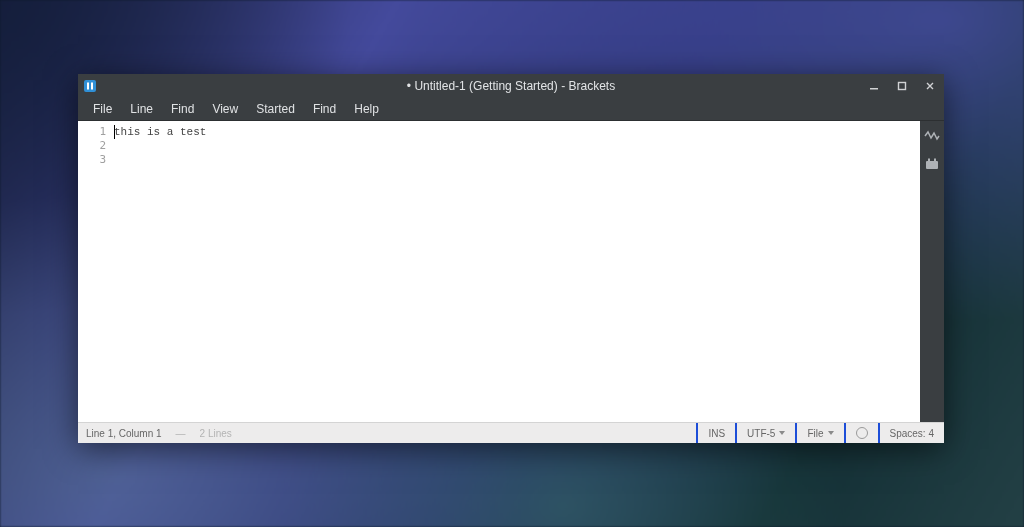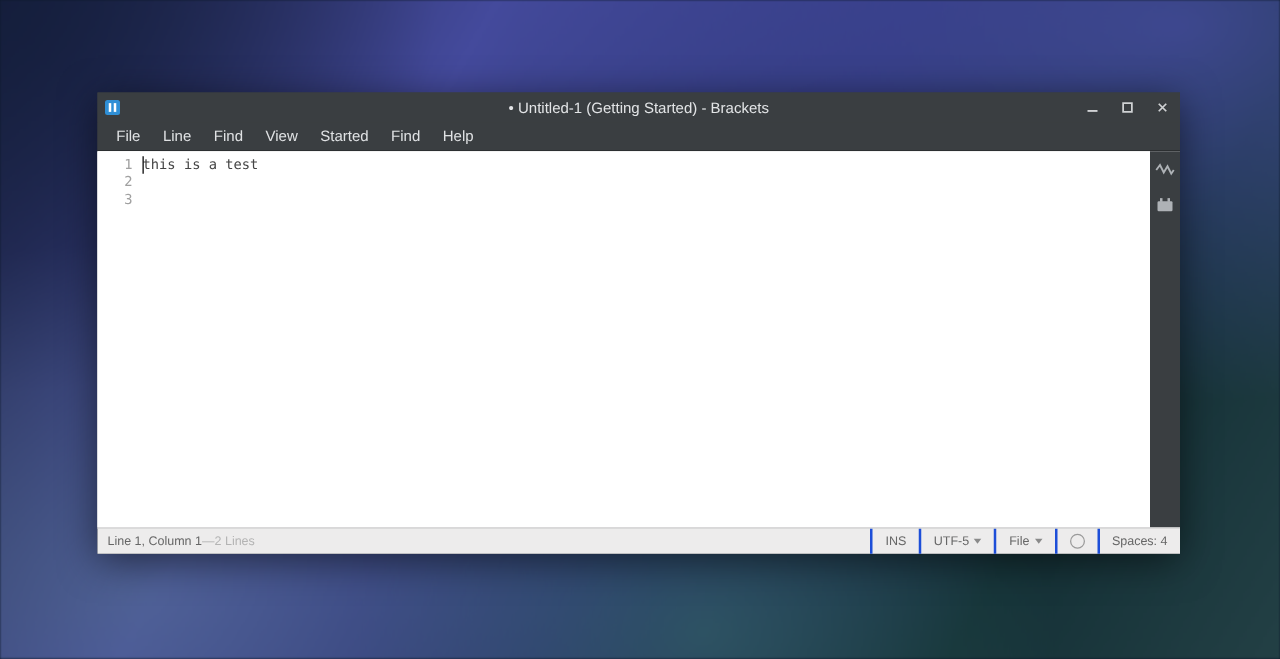--- a/index.html
+++ b/index.html
@@ -120,20 +120,21 @@
     color: #a0a0a0;
     text-align: right;
     padding: 4px 6px 0 0;
     flex-shrink: 0;
   }
   .code-lines {
     flex: 1;
     padding: 4px 0 12px 2px;
     color: #444;
     position: relative;
+    font-family: Liberation Mono, monospace;
   }
   .code-line { white-space: pre; }
   .cursor-mark {
     position: absolute;
     left: 2px;
     top: 4px;
     width: 0;
     height: 14px;
     border-left: 1px solid #000;
   }
@@ -165,21 +166,21 @@
     display: flex;
     align-items: center;
     font-size: 10px;
     color: #666;
     flex-shrink: 0;
   }
   .status-left {
     padding-left: 8px;
     display: flex;
     align-items: baseline;
-    gap: 0;
+    gap: 14px;
   }
   .status-line-count { color: #b4b4b4; }
   .status-right {
     margin-left: auto;
     display: flex;
     align-items: center;
     height: 100%;
   }
   .status-cell {
     padding: 0 10px;

